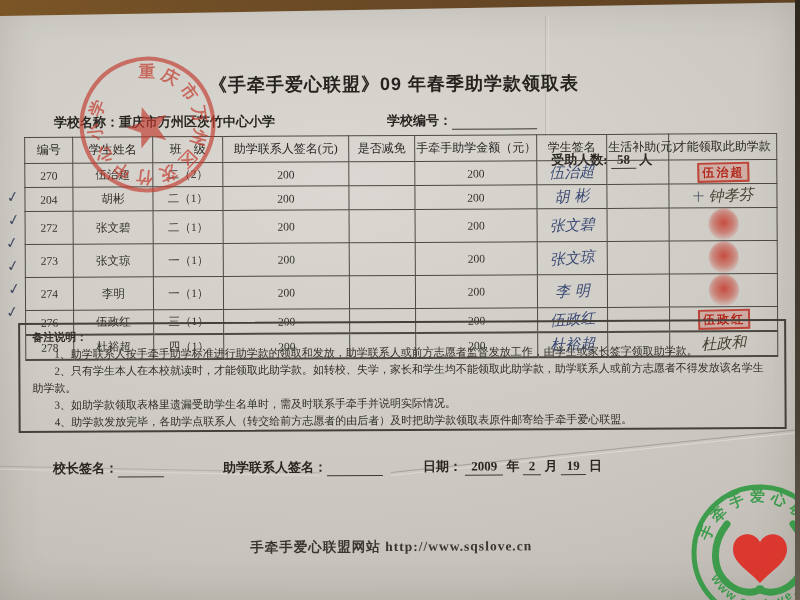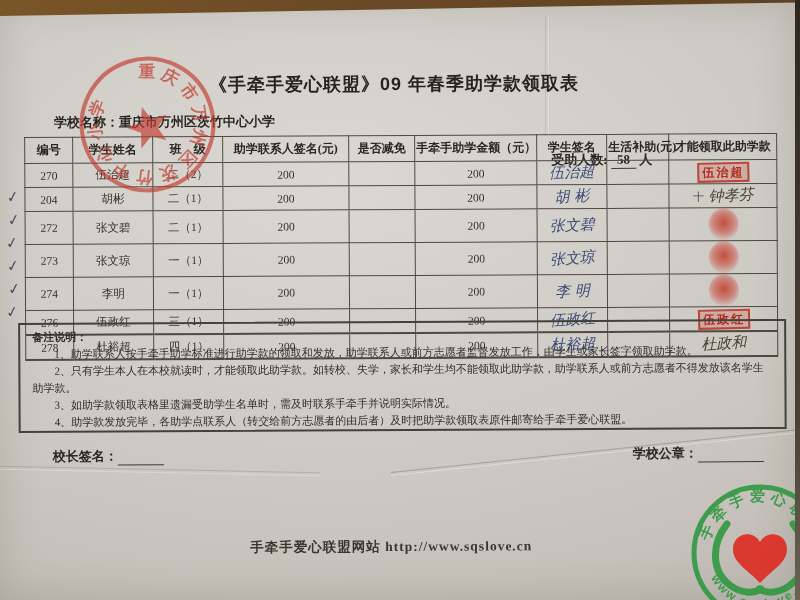--- a/index.html
+++ b/index.html
@@ -32,21 +32,21 @@
   #school-name-group{position:absolute;left:55px;top:0;}
   #school-code-group{position:absolute;left:388px;top:0;}
   #recipients-group{position:absolute;left:552px;top:-4px;margin-top:44px;}
   .u{display:inline-block;border-bottom:1.5px solid #3c3934;padding:0 6px;}
 
   
   #aid-table{position:absolute;left:25px;top:133px;width:752px;border-collapse:collapse;table-layout:fixed;
     font-size:11.5px;}
   #aid-table th,#aid-table td{border:1px solid #4d4a44;text-align:center;vertical-align:middle;
     padding:0 1px;overflow:visible;white-space:nowrap;}
-  #aid-table th{height:25px;font-weight:bold;font-size:12px;color:#2a2723;}
+  #aid-table th{height:25px;font-weight:normal;font-size:12px;color:#2a2723;}
   #aid-table td{height:23px;color:#33302b;}
   #aid-table tr.bold-row td{border-top-width:2px;border-bottom-width:2px;}
   .hand{display:inline-block;font-style:italic;color:#3b4a74;
     font:italic 15px/1 "DejaVu Sans",cursive;transform:rotate(-3deg);}
   .hand.dark{color:#474132;}
   .seal-stamp{display:inline-block;border:2px solid rgba(186,42,30,.8);background:rgba(200,62,46,.22);
     color:#b3271b;font-weight:bold;font-size:12px;letter-spacing:2px;padding:0 3px;line-height:16px;
     transform:rotate(-1deg);}
   .thumbprint{display:inline-block;width:30px;height:32px;border-radius:50%;
     background:radial-gradient(circle at 50% 45%,rgba(196,45,30,.8) 0%,rgba(196,45,30,.45) 45%,rgba(196,45,30,.15) 68%,transparent 78%);
@@ -55,21 +55,21 @@
   .check{position:absolute;font:bold 15px "DejaVu Sans",sans-serif;color:#474e63;transform:rotate(-10deg);}
 
   
   #remarks-box{position:absolute;left:18px;top:319px;width:742px;height:98px;
     border:2px solid #44403a;padding:4px 10px 4px 12px;font-size:11px;line-height:1.55;color:#312e29;}
   #remarks-box p{margin:0;text-indent:2em;}
   #remarks-heading{font-weight:bold;text-indent:0 !important;}
 
   
   #signoff{position:absolute;top:444px;left:0;width:100%;font-size:13px;font-weight:bold;color:#2a2723;height:20px;}
-  #signoff .grp{position:absolute;top:0;white-space:nowrap;text-align:center;}
+  #signoff .grp{position:absolute;top:12px;white-space:nowrap;text-align:center;}
 
   #website-footer{position:absolute;top:536px;left:0;width:780px;text-align:center;
     font-size:13.5px;letter-spacing:1px;color:#3a362f;font-weight:bold;}
 
   
   #school-seal{position:absolute;left:55px;top:30px;width:185px;height:185px;
     transform:rotate(-18deg);opacity:.82;}
   
   #alliance-logo{position:absolute;left:675px;top:466px;width:170px;height:170px;opacity:.85;}
 </style>
@@ -82,20 +82,23 @@
     <div class="crease" id="crease2"></div>
     <div class="crease" id="crease3"></div>
 
     <div id="form">
 
       <h1 id="form-title">《手牵手爱心联盟》09 年春季助学款领取表</h1>
 
       <div id="info-line">
         <span class="grp" id="school-name-group">
           <span class="lbl">学校名称：</span><span>重庆市万州区茨竹中心小学</span>
+        </span>
+        <span class="grp" id="school-code-group">
+          <span class="lbl">学校编号：</span><span class="blank" style="width:85px"></span>
         </span>
         <span class="grp" id="recipients-group">
           <span class="lbl">受助人数:</span>
           <span class="u">58</span>
           <span>人</span>
         </span>
       </div>
 
       <table id="aid-table">
         <colgroup>
@@ -217,22 +220,31 @@
         <p>1、助学联系人按手牵手助学标准进行助学款的领取和发放，助学联系人或前方志愿者监督发放工作，由学生或家长签字领取助学款。</p>
         <p>2、只有学生本人在本校就读时，才能领取此助学款。如转校、失学，家长和学生均不能领取此助学款，助学联系人或前方志愿者不得发放该名学生助学款。</p>
         <p>3、如助学款领取表格里遗漏受助学生名单时，需及时联系手牵手并说明实际情况。</p>
         <p>4、助学款发放完毕，各助学点联系人（转交给前方志愿者的由后者）及时把助学款领取表原件邮寄给手牵手爱心联盟。</p>
       </div>
 
       <div id="signoff">
         <span class="grp" style="left:52px">
           <span>校长签名：</span><span class="blank" style="width:46px"></span>
         </span>
-        <span class="grp" style="left:632px">
-          <span>学校公章：</span><span class="blank" style="width:66px"></span>
+        <span class="grp" style="left:222px">
+          <span>助学联系人签名：</span><span class="blank" style="width:56px"></span>
+        </span>
+        <span class="grp" style="left:422px">
+          <span>日期：</span>
+          <span class="u">2009</span>
+          <span>年</span>
+          <span class="u">2</span>
+          <span>月</span>
+          <span class="u">19</span>
+          <span>日</span>
         </span>
       </div>
 
       <div id="website-footer">手牵手爱心联盟网站 http://www.sqslove.cn</div>
     </div>
 
     <svg id="school-seal" viewBox="0 0 180 180">
       <defs>
         <path id="sealArc" d="M90,44 A46,46 0 1 1 89.9,44"></path>
       </defs>

